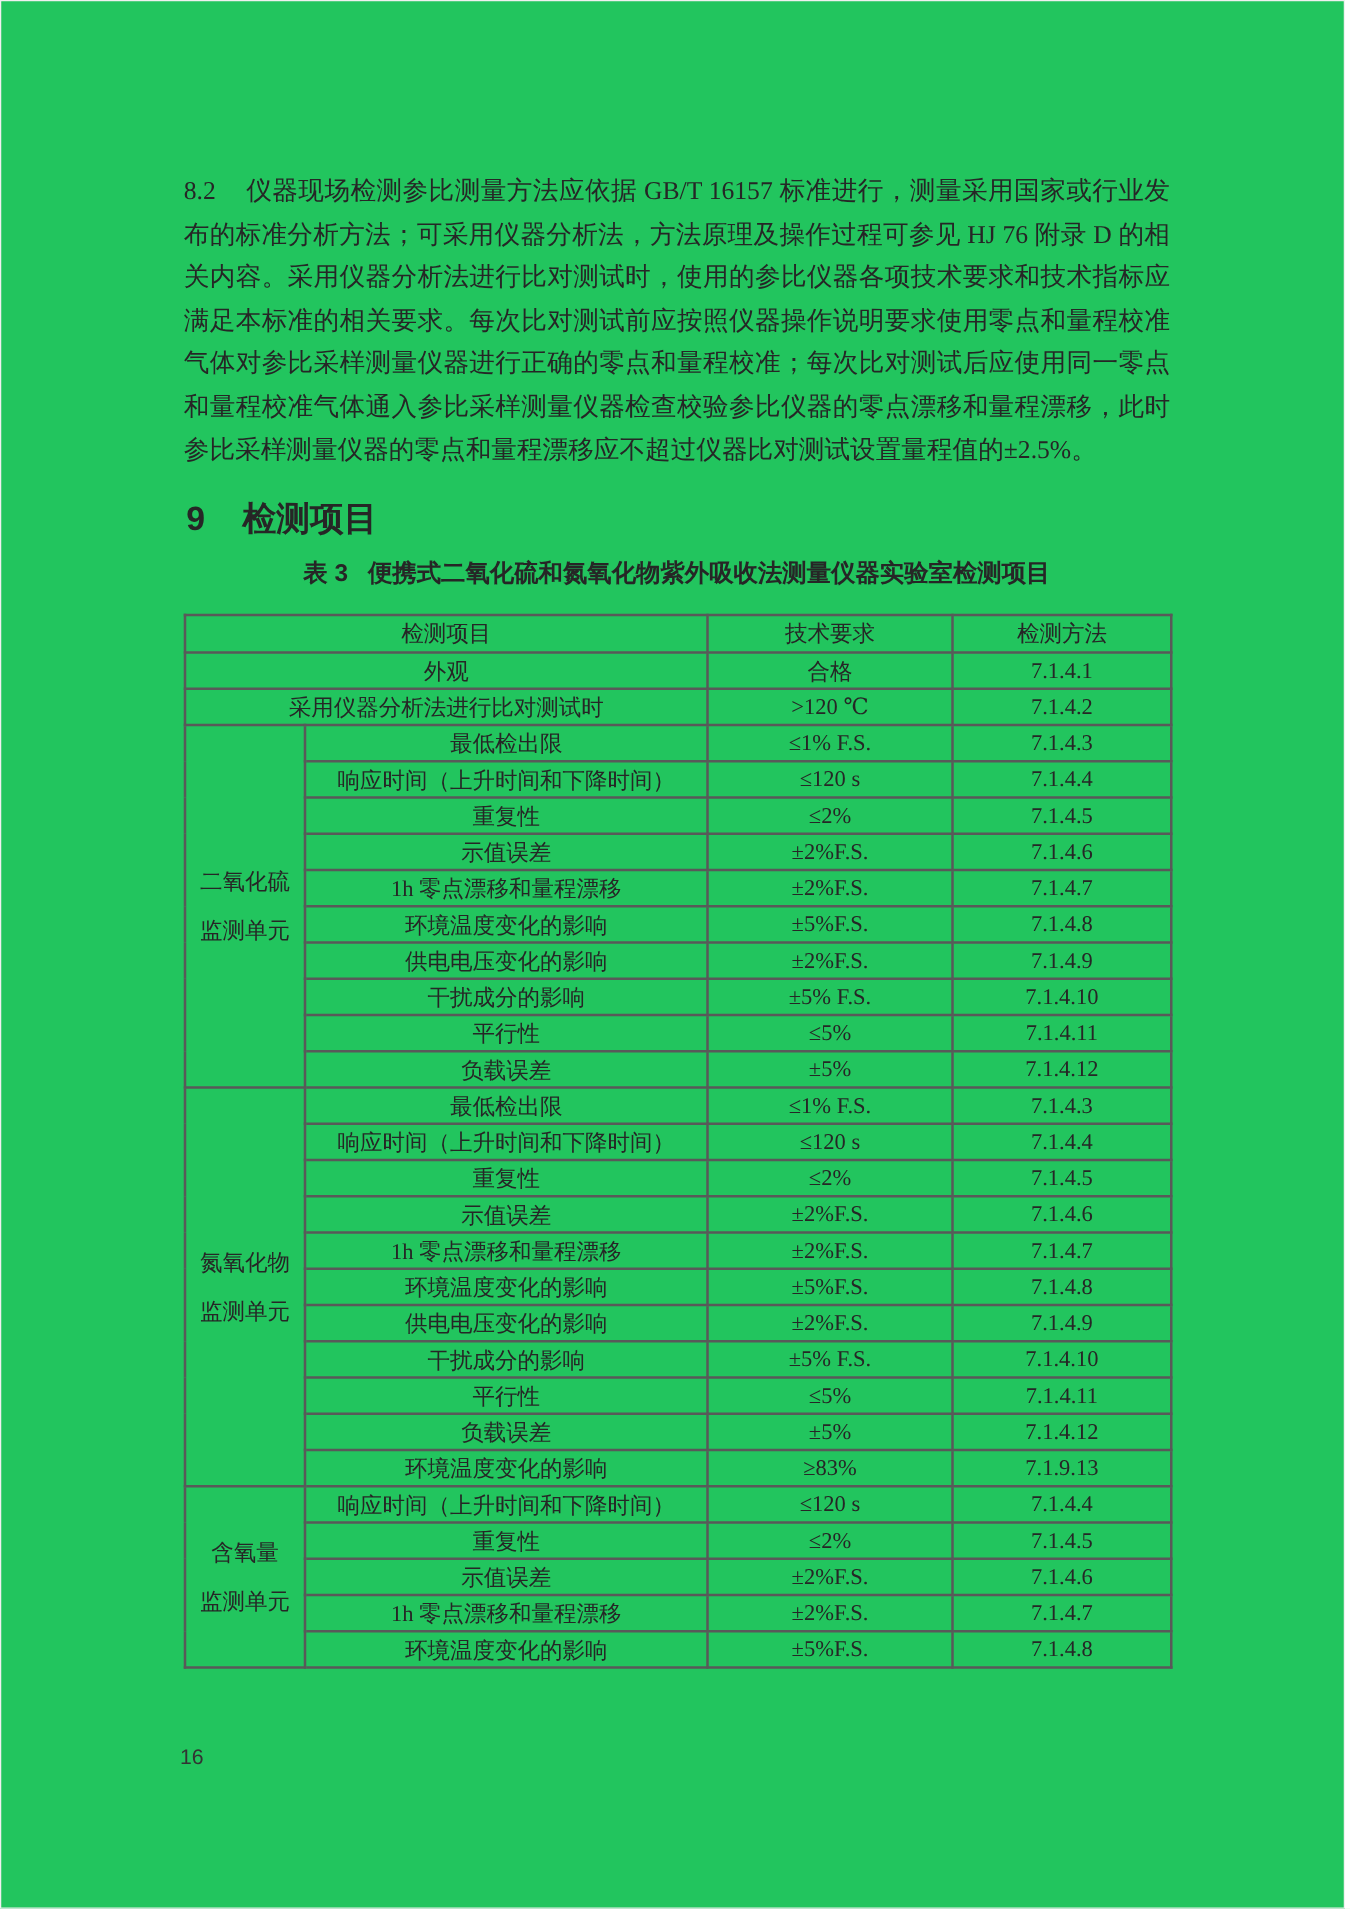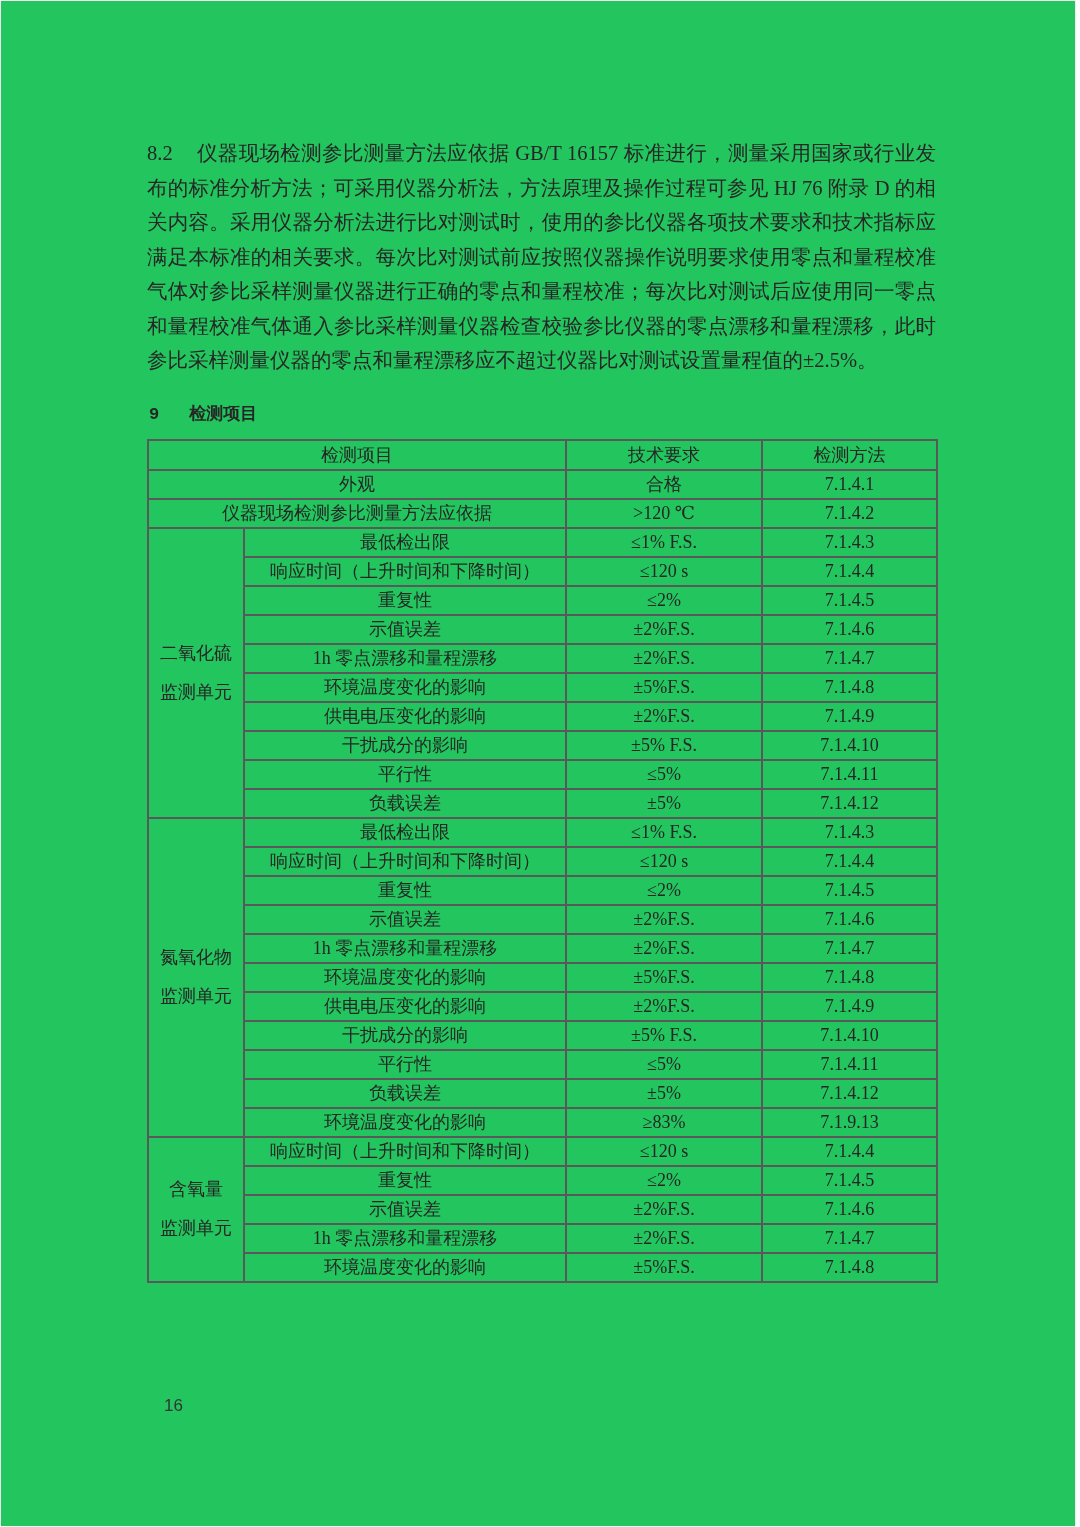--- a/index.html
+++ b/index.html
@@ -22,23 +22,23 @@
   }
   .para {
     margin: 0;
     font-size: 20.5px;
     line-height: 34.5px;
     text-align: justify;
   }
   .clause-num { margin-right: 24px; }
   .heading {
     margin: 22px 0 0 2px;
-    font-family: Liberation Mono, monospace;
+    font-family: Liberation Sans, sans-serif;
     font-weight: bold;
-    font-size: 17px;
+    font-size: 27px;
     line-height: 30px;
   }
   .heading-num { margin-right: 30px; }
   .para-indent {
     margin-top: 20px;
     text-indent: 42px;
   }
   .caption {
     margin-top: 16px;
     text-align: center;
@@ -62,37 +62,38 @@
     padding: 0;
     height: 27px;
     font-weight: normal;
     overflow: hidden;
     white-space: nowrap;
   }
   table.spec thead th { height: 28px; }
   .group-line { line-height: 39px; }
   .page-number {
     position: absolute;
-    left: 164px; top: 1396px;
+    left: 144px; top: 1396px;
     font-family: "Liberation Sans", "DejaVu Sans", sans-serif;
     font-size: 17px;
     color: #333333;
   }
 </style>
 </head>
 <body>
 
 <div class="page">
   <div class="content">
 
     <p class="para"><span class="clause-num">8.2</span><span>仪器现场检测参比测量方法应依据 GB/T 16157 标准进行，测量采用国家或行业发布的标准分析方法；可采用仪器分析法，方法原理及操作过程可参见 HJ 76 附录 D 的相关内容。采用仪器分析法进行比对测试时，使用的参比仪器各项技术要求和技术指标应满足本标准的相关要求。每次比对测试前应按照仪器操作说明要求使用零点和量程校准气体对参比采样测量仪器进行正确的零点和量程校准；每次比对测试后应使用同一零点和量程校准气体通入参比采样测量仪器检查校验参比仪器的零点漂移和量程漂移，此时参比采样测量仪器的零点和量程漂移应不超过仪器比对测试设置量程值的±2.5%。</span></p>
 
     <p class="heading"><span class="heading-num">9</span><span>检测项目</span></p>
 
 
+    <p class="caption"><span class="caption-label">表 3</span><span>便携式二氧化硫和氮氧化物紫外吸收法测量仪器实验室检测项目</span></p>
 
     <table class="spec">
       <colgroup>
         <col style="width:96px">
         <col style="width:322px">
         <col style="width:196px">
         <col style="width:175px">
       </colgroup>
       <thead>
         <tr>
@@ -101,21 +102,21 @@
           <th>检测方法</th>
         </tr>
       </thead>
       <tbody>
           <tr>
             <td colspan="2">外观</td>
             <td>合格</td>
             <td>7.1.4.1</td>
           </tr>
           <tr>
-            <td colspan="2">仪器现场检测参比测量方法应依据</td>
+            <td colspan="2">采用仪器分析法进行比对测试时</td>
             <td>&gt;120 ℃</td>
             <td>7.1.4.2</td>
           </tr>
           <tr>
             <td rowspan="10">
               <div class="group-line">二氧化硫</div>
               <div class="group-line">监测单元</div>
             </td>
             <td>最低检出限</td>
             <td>≤1% F.S.</td>

